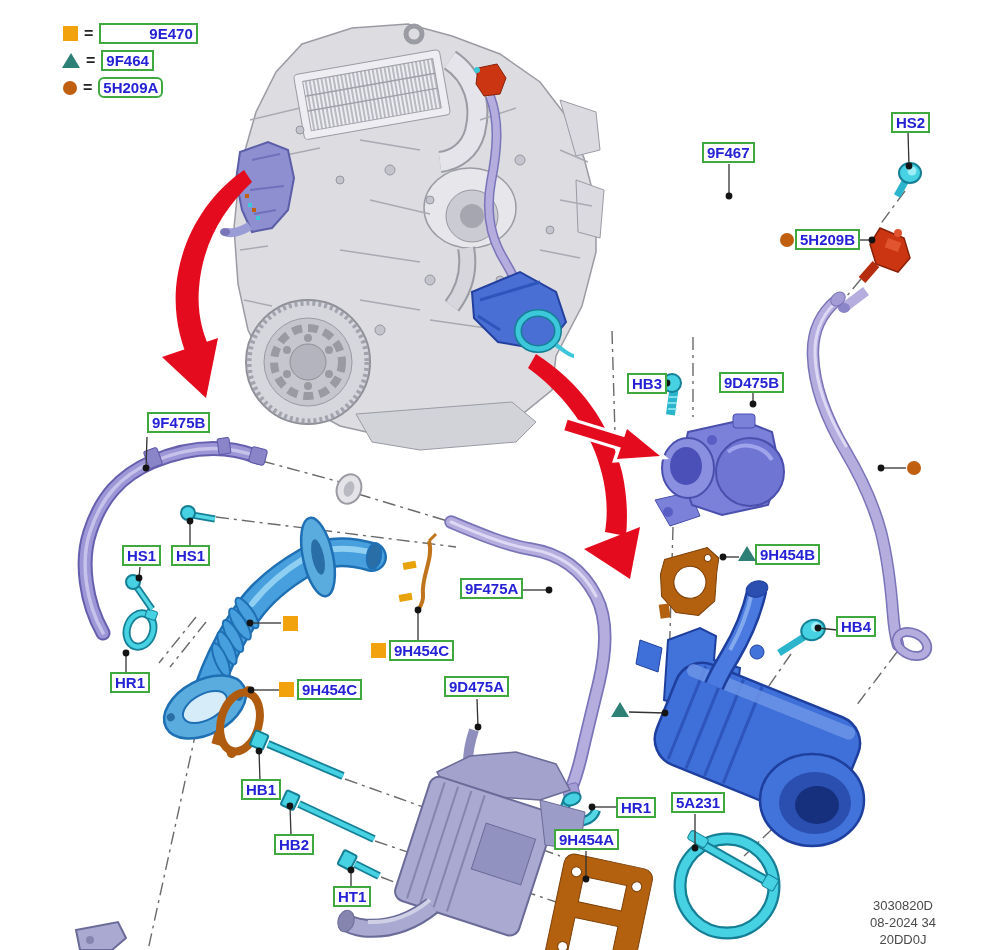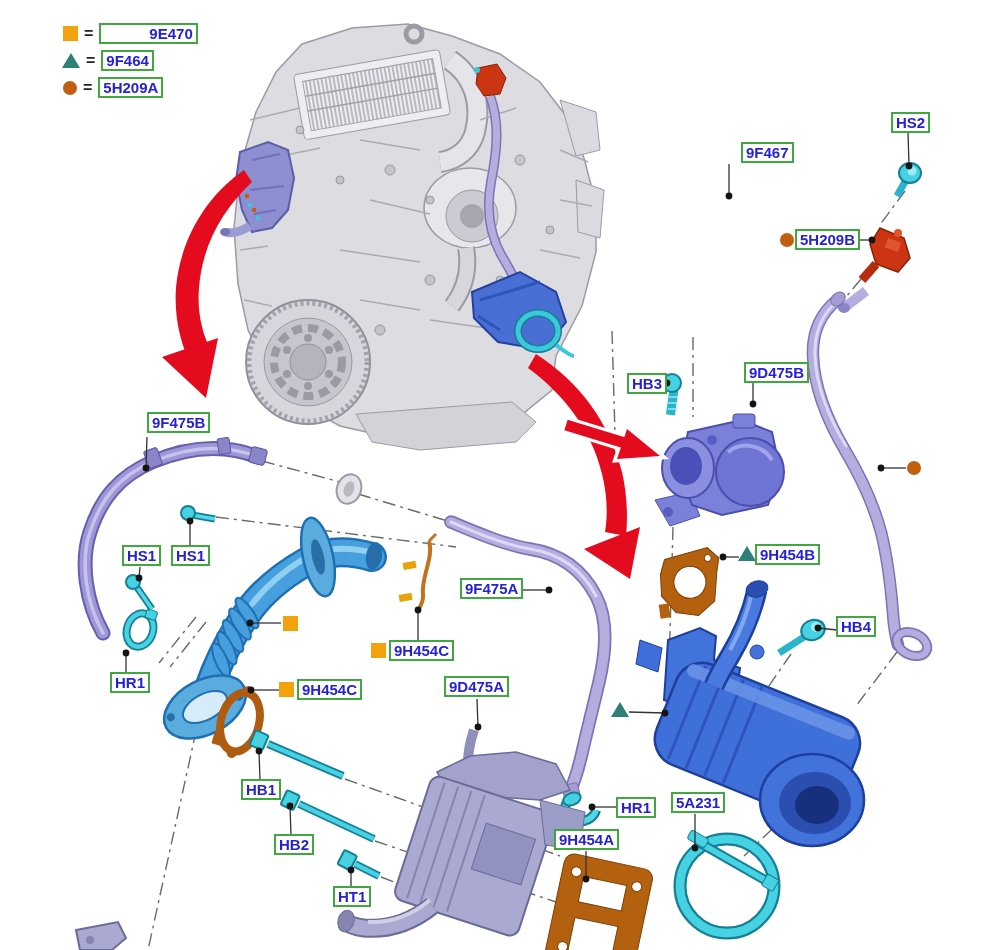--- a/index.html
+++ b/index.html
@@ -408,28 +408,28 @@
     <div class="lbl" style="position:static;padding-left:48px;">9E470</div>
   </div>
   <div class="legend-row" style="left:62px;top:50px;">
     <span class="mk mk-tri"></span>
     <span class="eq">=</span>
     <div class="lbl" style="position:static;">9F464</div>
   </div>
   <div class="legend-row" style="left:63px;top:77px;">
     <span class="mk mk-circle"></span>
     <span class="eq">=</span>
-    <div class="lbl" style="position:static;">5H209A</div>
+    <div class="lbl" style="position:static;border-radius:6px;">5H209A</div>
   </div>
 
-  <div class="lbl" style="left:702px;top:142px;margin-left:39px;">9F467</div>
+  <div class="lbl" style="left:702px;top:142px;">9F467</div>
   <div class="lbl" style="left:891px;top:112px;">HS2</div>
   <div class="lbl" style="left:795px;top:229px;">5H209B</div>
   <div class="lbl" style="left:627px;top:373px;">HB3</div>
-  <div class="lbl" style="left:719px;top:362px;margin-left:25px;">9D475B</div>
+  <div class="lbl" style="left:719px;top:372px;">9D475B</div>
   <div class="lbl" style="left:115px;top:412px;margin-left:32px;">9F475B</div>
   <div class="lbl" style="left:122px;top:545px;">HS1</div>
   <div class="lbl" style="left:171px;top:545px;">HS1</div>
   <div class="lbl" style="left:460px;top:578px;">9F475A</div>
   <div class="lbl" style="left:389px;top:640px;">9H454C</div>
   <div class="lbl" style="left:297px;top:679px;">9H454C</div>
   <div class="lbl" style="left:110px;top:672px;">HR1</div>
   <div class="lbl" style="left:444px;top:676px;text-align:right;">9D475A</div>
   <div class="lbl" style="left:241px;top:779px;">HB1</div>
   <div class="lbl" style="left:274px;top:834px;">HB2</div>
@@ -441,14 +441,19 @@
   <div class="lbl" style="left:836px;top:616px;">HB4</div>
 
   <span class="mk mk-circle" style="left:780px;top:233px;"></span>
   <span class="mk mk-square" style="left:371px;top:643px;"></span>
   <span class="mk mk-square" style="left:279px;top:682px;"></span>
   <span class="mk mk-tri" style="left:738px;top:546px;"></span>
   <span class="mk mk-square" style="left:283px;top:616px;"></span>
   <span class="mk mk-tri" style="left:611px;top:702px;"></span>
   <span class="mk mk-circle" style="left:907px;top:461px;"></span>
 
+  <div class="footer">
+    <div>3030820D</div>
+    <div>08-2024 34</div>
+    <div>20DD0J</div>
+  </div>
 
 </div>
 
 </body></html>

